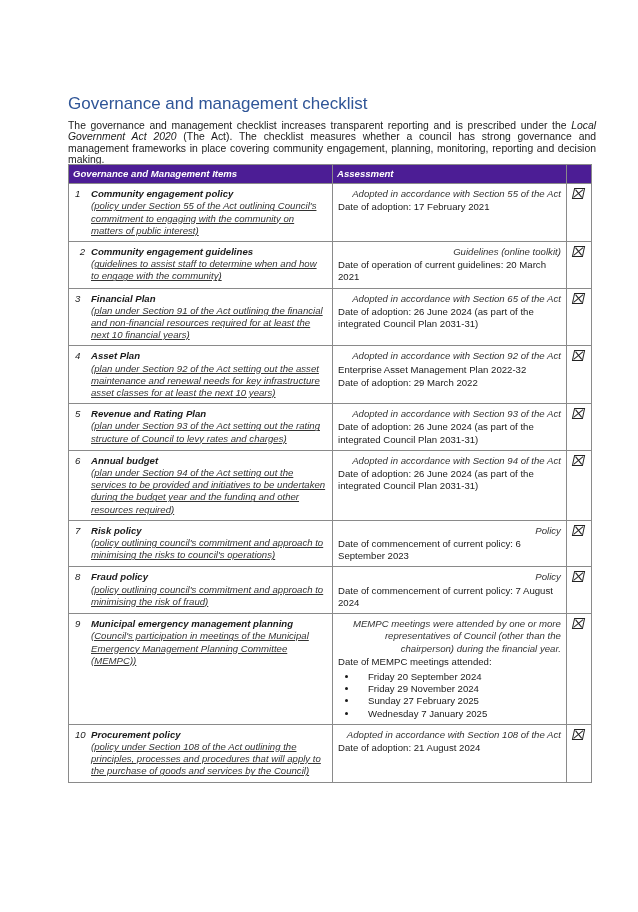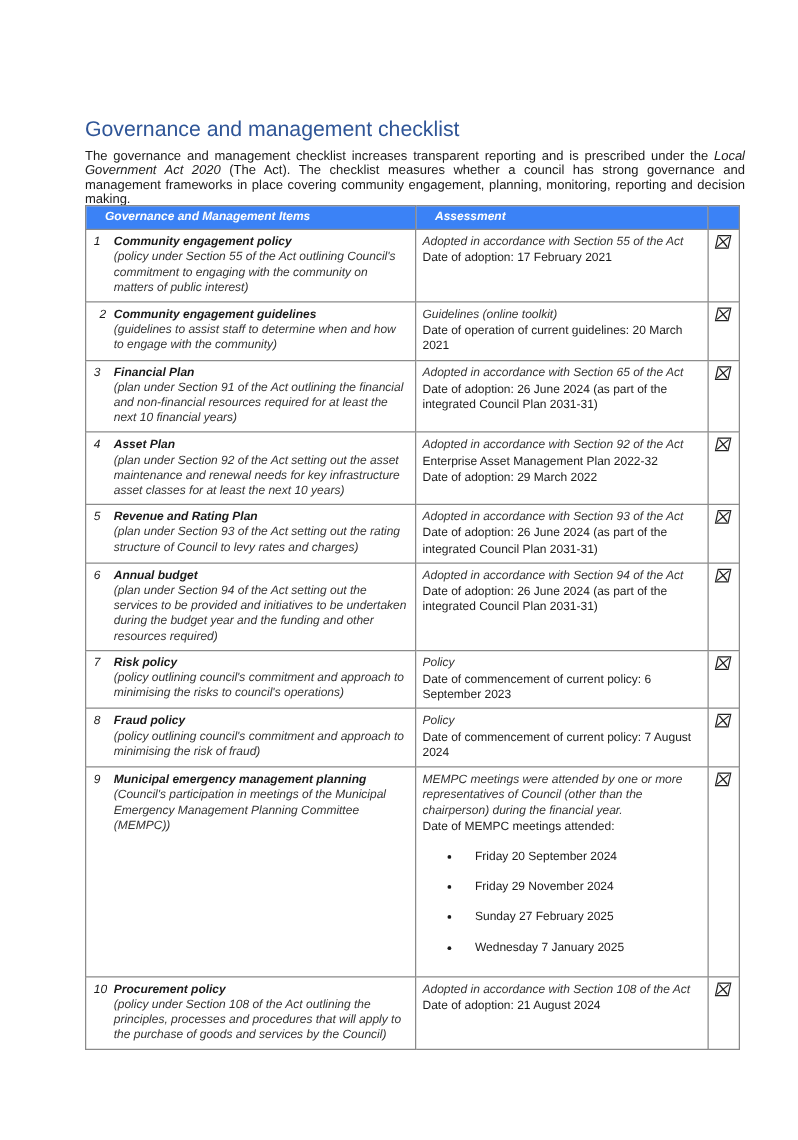--- a/index.html
+++ b/index.html
@@ -5,34 +5,34 @@
     html, body { margin:0; padding:0; background:#ffffff; }
     body { width:638px; height:912px; position:relative; overflow:hidden;
       font-family:"Liberation Sans", sans-serif; color:#1a1a1a; }
     .page-title { position:absolute; left:68px; top:94px; font-size:17px; color:#2f5597;
       font-family:"Liberation Sans", sans-serif; font-weight:normal; margin:0; }
     .intro { position:absolute; left:68px; top:120px; width:528px; font-size:10.4px;
       line-height:11.4px; text-align:justify; margin:0; }
     table.checklist { position:absolute; left:68px; top:164px; width:524px;
       border-collapse:collapse; font-size:9.6px; line-height:12.2px; }
     table.checklist td, table.checklist th { border:1px solid #8a8a8a; vertical-align:top; }
-    table.checklist th { background:#3b82f6; color:#ffffff; font-style:italic; font-weight:bold;
-      text-align:left; padding:3px 6px 3px 15px; height:12px; font-size:9.6px; }
+    table.checklist th { background:#4c1d95; color:#ffffff; font-style:italic; font-weight:bold;
+      text-align:left; padding:3px 6px 3px 4px; height:12px; font-size:9.6px; }
     td.item { width:250px; padding:4px 6px 4px 6px; }
     td.assess { width:222px; padding:4px 5px 4px 5px; }
     td.check { width:24px; text-align:center; padding:4px 0 0 0; }
     .item-wrap { display:flex; }
     .num { width:16px; flex:none; font-style:italic; }
     .num.r { text-align:right; padding-right:6px; width:10px; }
     .ititle { font-weight:bold; font-style:italic; }
-    .idesc { font-style:italic; color:#333; }
-    .a-first { font-style:italic; color:#333; }
+    .idesc { font-style:italic; color:#333;text-decoration:underline; }
+    .a-first { font-style:italic; color:#333;text-align:right; }
     .a-line { margin-top:1px; }
     ul.meet { margin:3px 0 0 0; padding:0 0 0 20px; }
-    ul.meet li { margin:12px; padding-left:10px; }
+    ul.meet li { margin:0; padding-left:10px; }
     .cb { display:inline-block; width:9px; height:9px; border:1.2px solid #222; position:relative;
       transform:skewX(-12deg); }
     .cb:before, .cb:after { content:""; position:absolute; left:-1px; top:3.6px; width:11px; height:1.4px;
       background:#222; }
     .cb:before { transform:rotate(45deg); }
     .cb:after { transform:rotate(-45deg); }
   </style>
 </head>
 <body>
 

